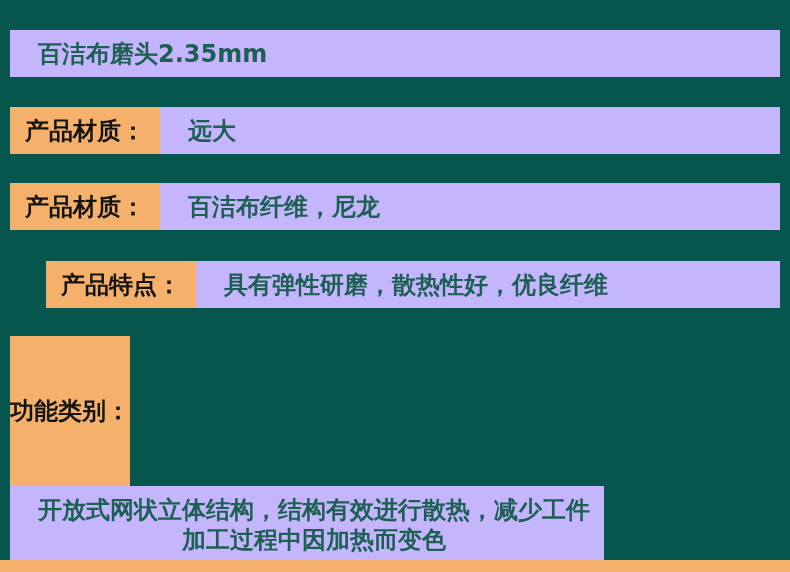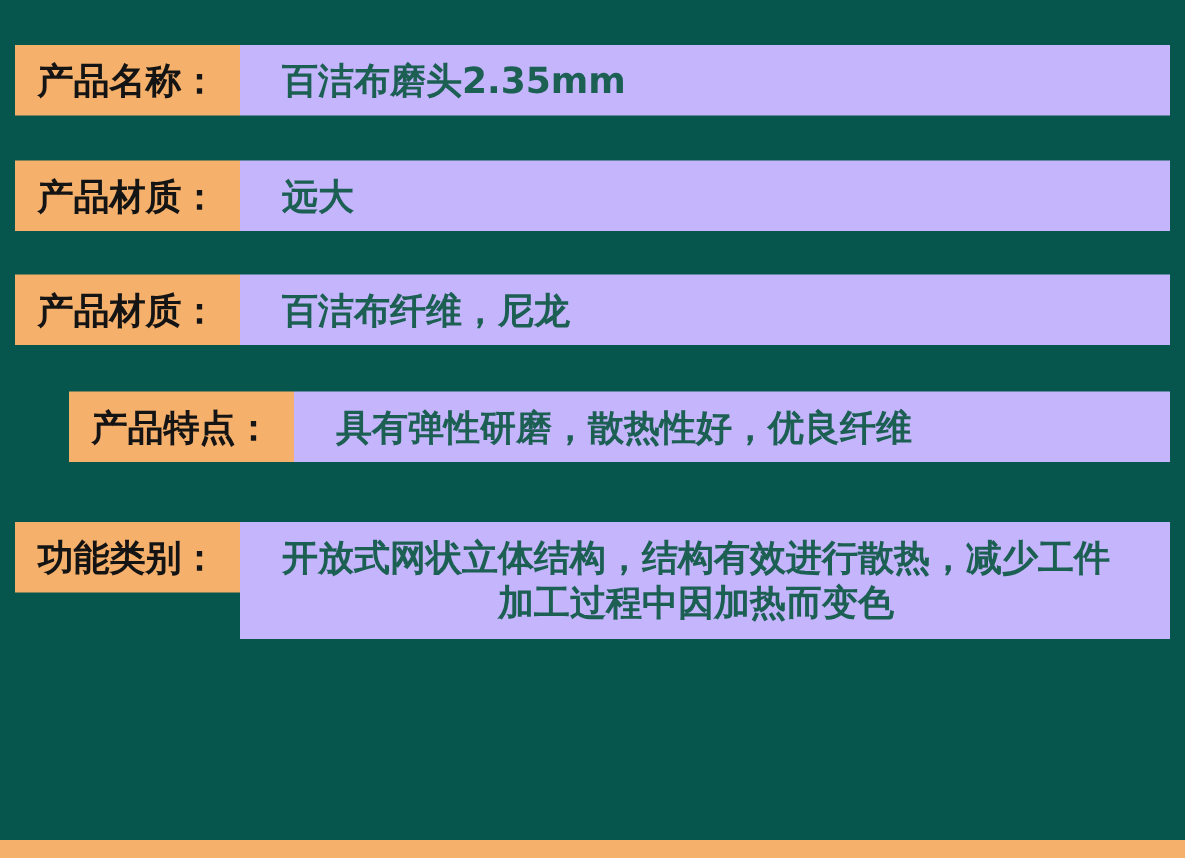--- a/index.html
+++ b/index.html
@@ -20,21 +20,21 @@
   .spec-row {
     display: flex;
     align-items: flex-start;
     margin-left: 10px;
     margin-right: 10px;
   }
   .spec-row:nth-of-type(1) { margin-top: 30px; }
   .spec-row:nth-of-type(2) { margin-top: 30px; }
   .spec-row:nth-of-type(3) { margin-top: 29px; align-items: center; }
   .spec-row:nth-of-type(4) { margin-top: 31px; padding-left: 36px; }
-  .spec-row:nth-of-type(5) { margin-top: 40px; }
+  .spec-row:nth-of-type(5) { margin-top: 28px; flex-direction: column; }
   .spec-row:nth-of-type(6) { margin-top: 27px; }
   .spec-label {
     flex: 0 0 150px;
     height: 47px;
     background: var(--orange, #F5B06C);
     display: flex;
     align-items: center;
     justify-content: center;
     font-size: 24px;
     font-weight: bold;
@@ -71,21 +71,20 @@
     height: 12px;
     background: var(--orange, #F5B06C);
   }
 </style>
 </head>
 <body>
 
 <div class="page">
   <div class="rows">
   <div class="spec-row">
-    <div class="spec-label">产品名称：</div>
     <div class="spec-value">
       <span class="value-text">百洁布磨头2.35mm</span>
     </div>
   </div>
 
   <div class="spec-row">
     <div class="spec-label">产品材质：</div>
     <div class="spec-value">
       <span class="value-text">远大</span>
     </div>

